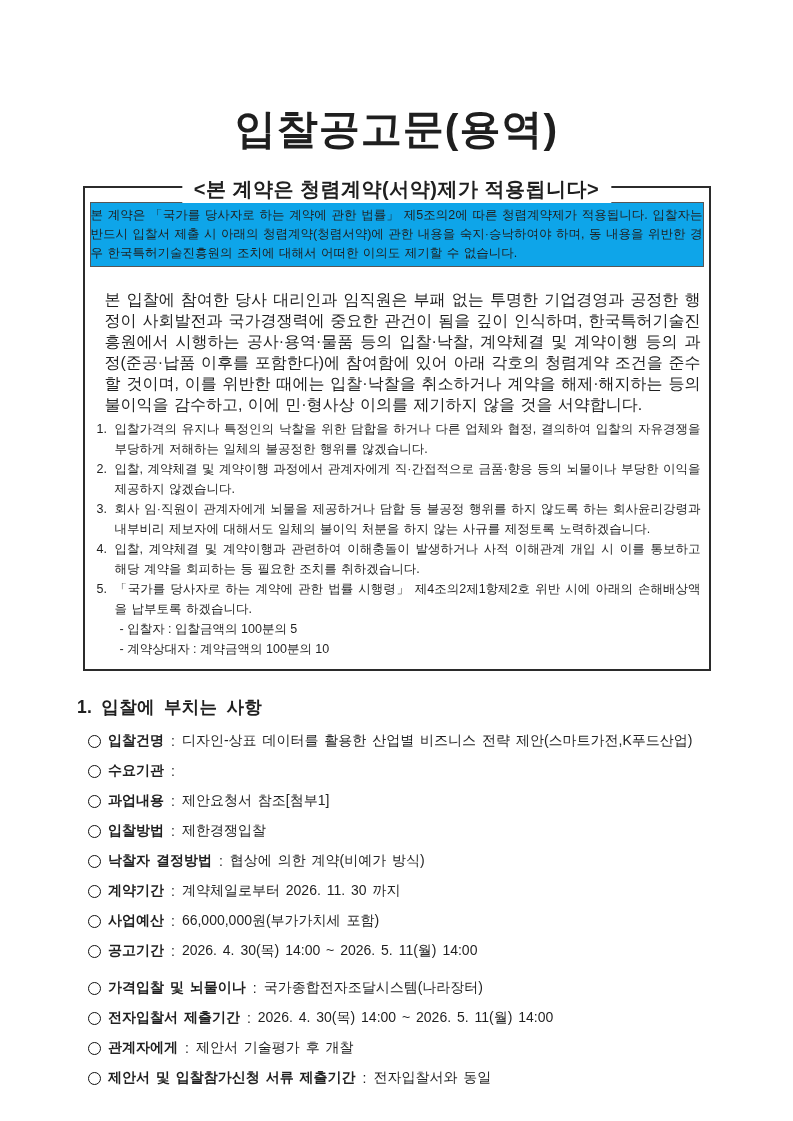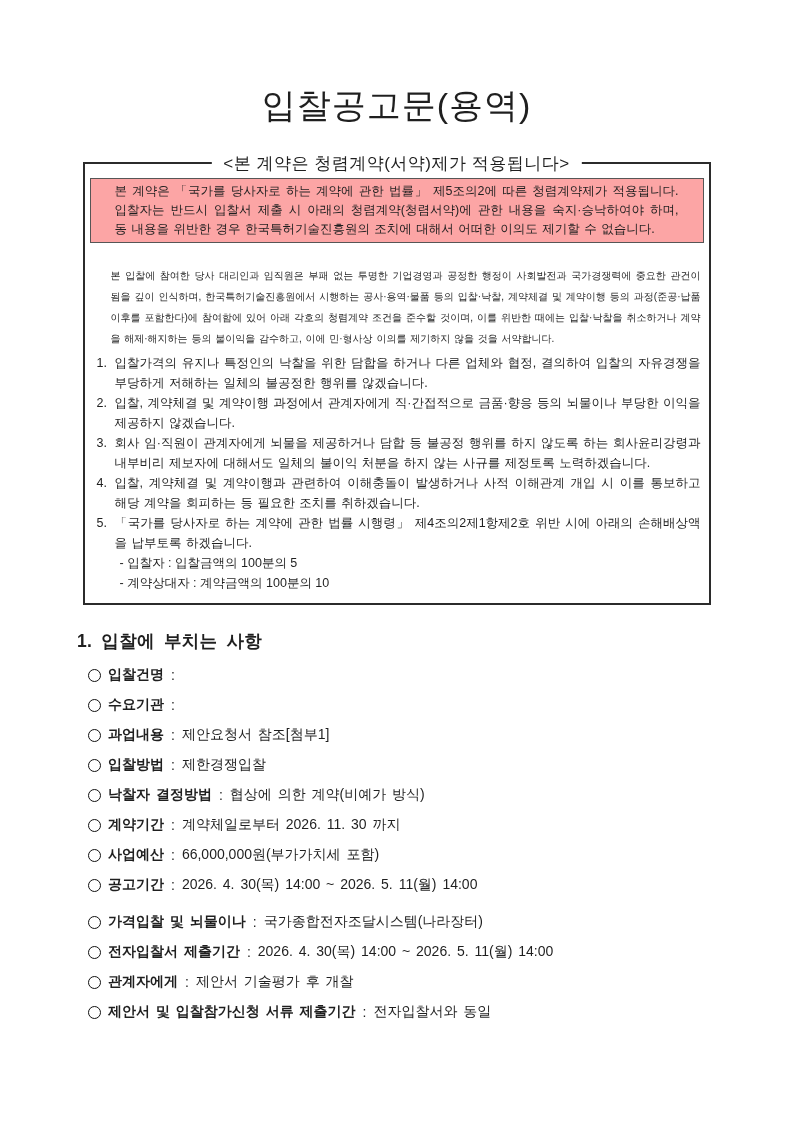--- a/index.html
+++ b/index.html
@@ -11,61 +11,61 @@
     font-family: "Liberation Sans", "DejaVu Sans", sans-serif;
   }
   .page {
     position: relative;
     width: 793px; height: 1121px;
     overflow: hidden;
     background: #ffffff;
   }
   .doc-title {
     margin: 0;
-    padding-top: 84px;
+    padding-top: 108px;
     text-align: center;
-    font-size: 34px;
-    font-weight: 400;
+    font-size: 41px;
+    font-weight: 700;
     letter-spacing: 1px;
     line-height: 42px;
   }
   
   .pledge-box {
     position: relative;
     width: 628px;
     margin: 36px auto 0;
     border: 2px solid #2b2b2b;
     padding: 0 0 10px 0;
     background: #ffffff;
   }
   .pledge-legend {
     position: absolute;
     top: -12px; left: 50%;
     transform: translateX(-50%);
     background: #ffffff;
     padding: 0 12px;
-    font-size: 17px;
-    font-weight: 400;
+    font-size: 20px;
+    font-weight: 700;
     white-space: nowrap;
     letter-spacing: 0.5px;
   }
   .pledge-notice {
     margin: 14px 5px 8px 5px;
     border: 1px solid #565656;
-    background: #fca5a5;
-    padding: 3px 24px;
+    background: #0ea5e9;
+    padding: 3px 0;
     font-size: 12.5px;
     line-height: 19px;
     text-align: justify;
     word-spacing: 1px;
   }
   .pledge-oath {
     margin: 22px 0 0 0;
-    padding: 0 8px 0 26px;
-    font-size: 10px;
+    padding: 0 8px 0 20px;
+    font-size: 16px;
     line-height: 21px;
     text-align: justify;
     word-spacing: 1px;
   }
   .pledge-list { margin-top: 4px; padding-right: 8px; }
   .pledge-item {
     display: flex;
     font-size: 12.5px;
     line-height: 20px;
   }
@@ -151,20 +151,21 @@
       <div class="pledge-sub">- 계약상대자 : 계약금액의 100분의 10</div>
     </div>
   </div>
 
   <h2 class="sec-heading">1. 입찰에 부치는 사항</h2>
   <div class="sec-rows">
     <div class="sec-row">
       <span class="bullet"></span>
       <span class="label">입찰건명</span>
       <span class="colon">:</span>
+      <span class="value">디자인-상표 데이터를 활용한 산업별 비즈니스 전략 제안(스마트가전,K푸드산업)</span>
     </div>
     <div class="sec-row">
       <span class="bullet"></span>
       <span class="label">수요기관</span>
       <span class="colon">:</span>
     </div>
     <div class="sec-row">
       <span class="bullet"></span>
       <span class="label">과업내용</span>
       <span class="colon">:</span>

